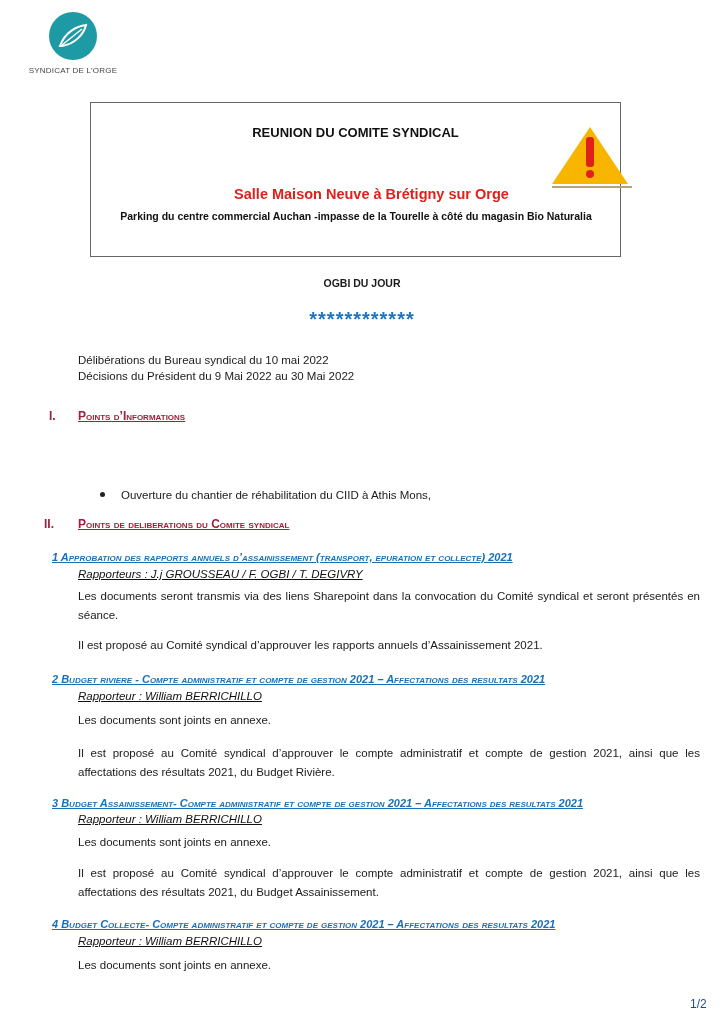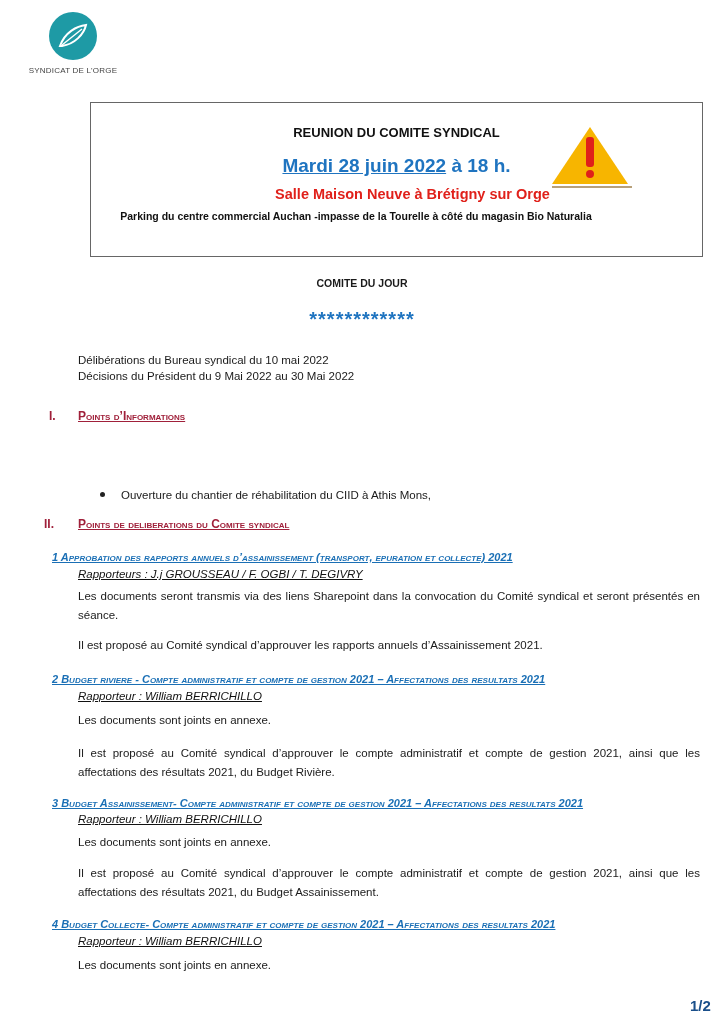--- a/index.html
+++ b/index.html
@@ -10,21 +10,21 @@
   .abs { position: absolute; }
   .logo { left: 28px; top: 12px; width: 90px; height: 70px; text-align: center; }
   .logo-circle {
     width: 48px; height: 48px; border-radius: 50%; background: #1e9aa5;
     margin: 0 auto; position: relative;
   }
   .logo-circle svg { position: absolute; left: 8px; top: 10px; }
   .logo-text { font-size: 8px; color: #444; margin-top: 6px; letter-spacing: 0.2px; }
 
   .box {
-    left: 90px; top: 102px; width: 613px; height: 155px;
+    left: 90px; top: 102px; width: 531px; height: 155px;
     border: 1px solid #666; box-sizing: border-box;
   }
   .box-title { position: absolute; top: 22px; left: 0; width: 100%; text-align: center;
     font-weight: bold; font-size: 13px; color: #111; }
   .box-date { position: absolute; top: 52px; left: 0; width: 100%; text-align: center;
     font-weight: bold; font-size: 19px; color: #1f74c0; }
   .box-date .u { text-decoration: underline; }
   .box-place { position: absolute; top: 83px; left: 16px; width: 100%; text-align: center;
     font-weight: bold; font-size: 14.5px; color: #e0201a; }
   .box-parking { position: absolute; top: 106px; left: 20px; width: 490px; text-align: center;
@@ -43,54 +43,51 @@
 
   .bullets { left: 100px; top: 446px; font-size: 11.5px; }
   .bullet-row { display: flex; align-items: center; height: 25px; margin-top: 36px; }
   .bullet-dot { width: 5px; height: 5px; border-radius: 50%; background: #222; margin-right: 16px; }
 
   .item-head { font-size: 11px; font-weight: bold; font-style: italic; color: #1a6fb5;
     text-decoration: underline; font-variant: small-caps; white-space: nowrap; }
   .rapp { font-size: 11.5px; font-style: italic; text-decoration: underline; color: #111; }
   .para { left: 78px; width: 622px; font-size: 11.5px; line-height: 19px; text-align: justify; }
 
-  .pagenum { left: 690px; top: 997px; font-size: 15px; font-weight: bold; color: #1a4f8a; }
+  .pagenum { left: 690px; top: 997px; font-size: 12px; font-weight: normal; color: #1a4f8a; }
 </style>
 </head>
 <body>
 
 <div class="abs logo">
   <div class="logo-circle">
     <svg width="32" height="28" viewBox="0 0 32 28">
       <path d="M3 24 C 8 10, 20 4, 29 3 C 27 12, 18 22, 5 24 Z" fill="none" stroke="#ffffff" stroke-width="2"></path>
       <path d="M5 23 L 25 7" stroke="#ffffff" stroke-width="1.5"></path>
     </svg>
   </div>
   <div class="logo-text">SYNDICAT DE L'ORGE</div>
 </div>
 
 <div class="abs box">
   <div class="box-title">REUNION DU COMITE SYNDICAL</div>
-  <div class="box-date">
-    <span class="u">Mardi 28 juin 2022</span><span> à 18 h.</span>
-  </div>
   <div class="box-place">Salle Maison Neuve à Brétigny sur Orge</div>
   <div class="box-parking">Parking du centre commercial Auchan -impasse de la Tourelle à côté du magasin Bio Naturalia</div>
 </div>
 
 <div class="abs warning">
   <svg width="80" height="66" viewBox="0 0 80 66">
     <polygon points="38,3 76,60 0,60" fill="#f7b500"></polygon>
     <rect x="34" y="13" width="8" height="30" rx="3" fill="#e0201a"></rect>
     <circle cx="38" cy="50" r="4" fill="#e0201a"></circle>
     <rect x="-4" y="62" width="84" height="2" fill="#b8a07a"></rect>
   </svg>
 </div>
 
-<div class="abs ordre">COMITE DU JOUR</div>
+<div class="abs ordre">OGBI DU JOUR</div>
 <div class="abs stars">************</div>
 
 <div class="abs intro">
   <div>Délibérations du Bureau syndical du 10 mai 2022</div>
   <div>Décisions du Président du 9 Mai 2022 au 30 Mai 2022</div>
 </div>
 
 <div class="abs" style="left:49px; top:406px;">
   <span class="sec-num">I.</span>
 </div>

